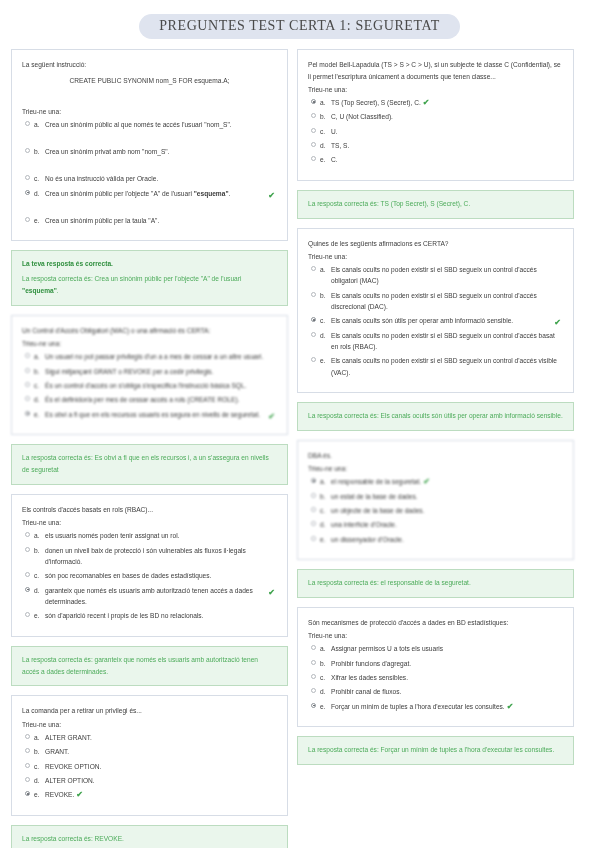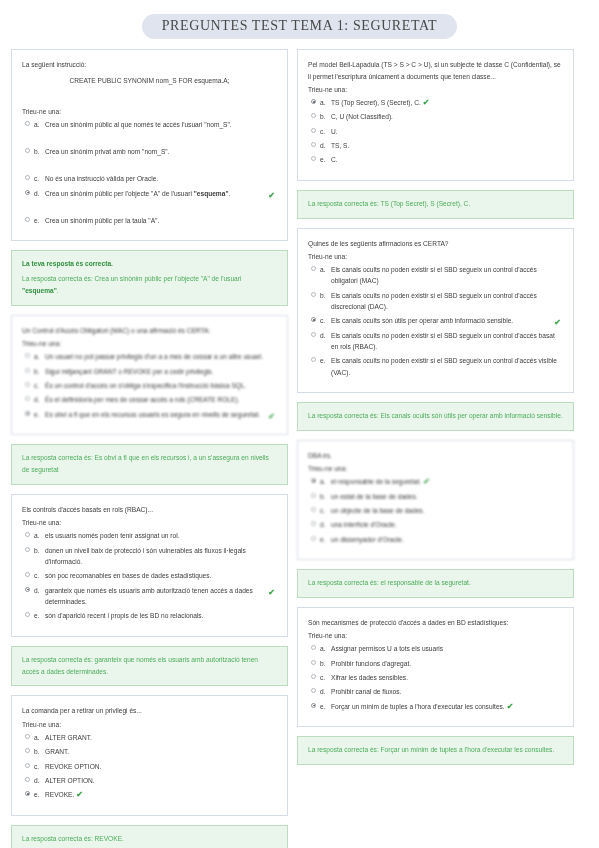--- a/index.html
+++ b/index.html
@@ -151,21 +151,21 @@
   .fb-line b { font-weight: bold; color: #2f8f3e; }
 
   
   .blurry { filter: blur(0.85px); }
   .blurry-soft { filter: blur(0.75px); }
 </style>
 </head>
 <body>
 
 <div class="page-header">
-  <span class="title-pill">PREGUNTES TEST TEMA 1: SEGURETAT</span>
+  <span class="title-pill">PREGUNTES TEST CERTA 1: SEGURETAT</span>
 </div>
 
 <div class="columns">
   <div class="col" id="left-col">
       <div style="display: flex; flex-direction: column; gap: 9px;">
         <div class="qcard">
           <p class="qtext">La següent instrucció:</p>
           <p class="code-line">CREATE PUBLIC SYNONIM nom_S FOR esquema.A;</p>
           <p class="choose-label">Trieu-ne una:</p>
           <ul class="opts">

